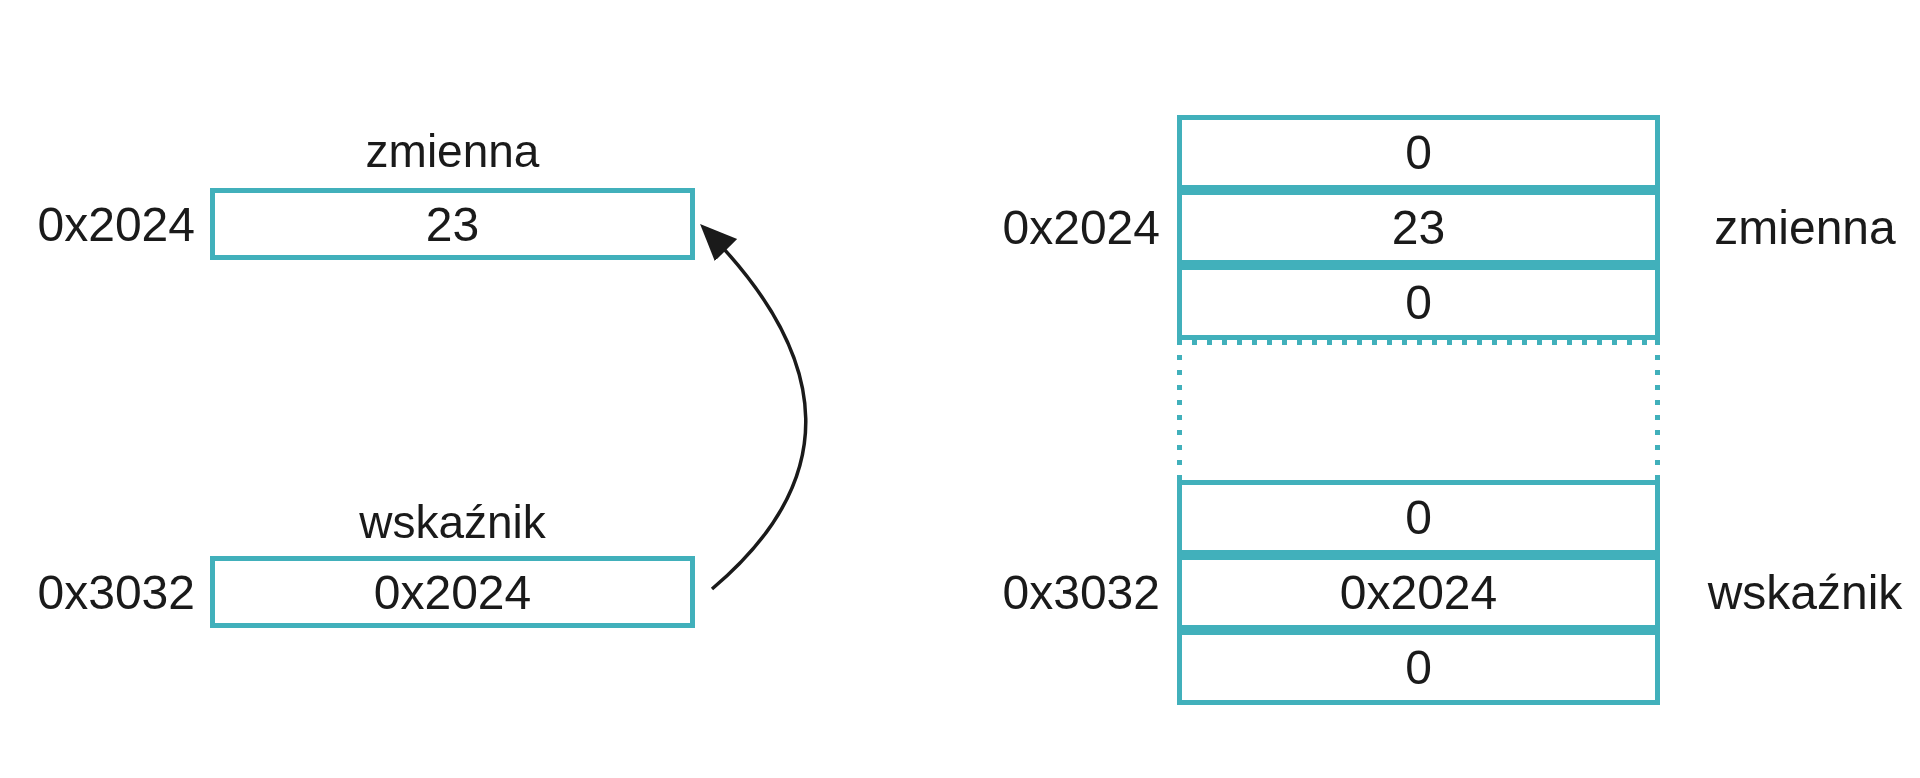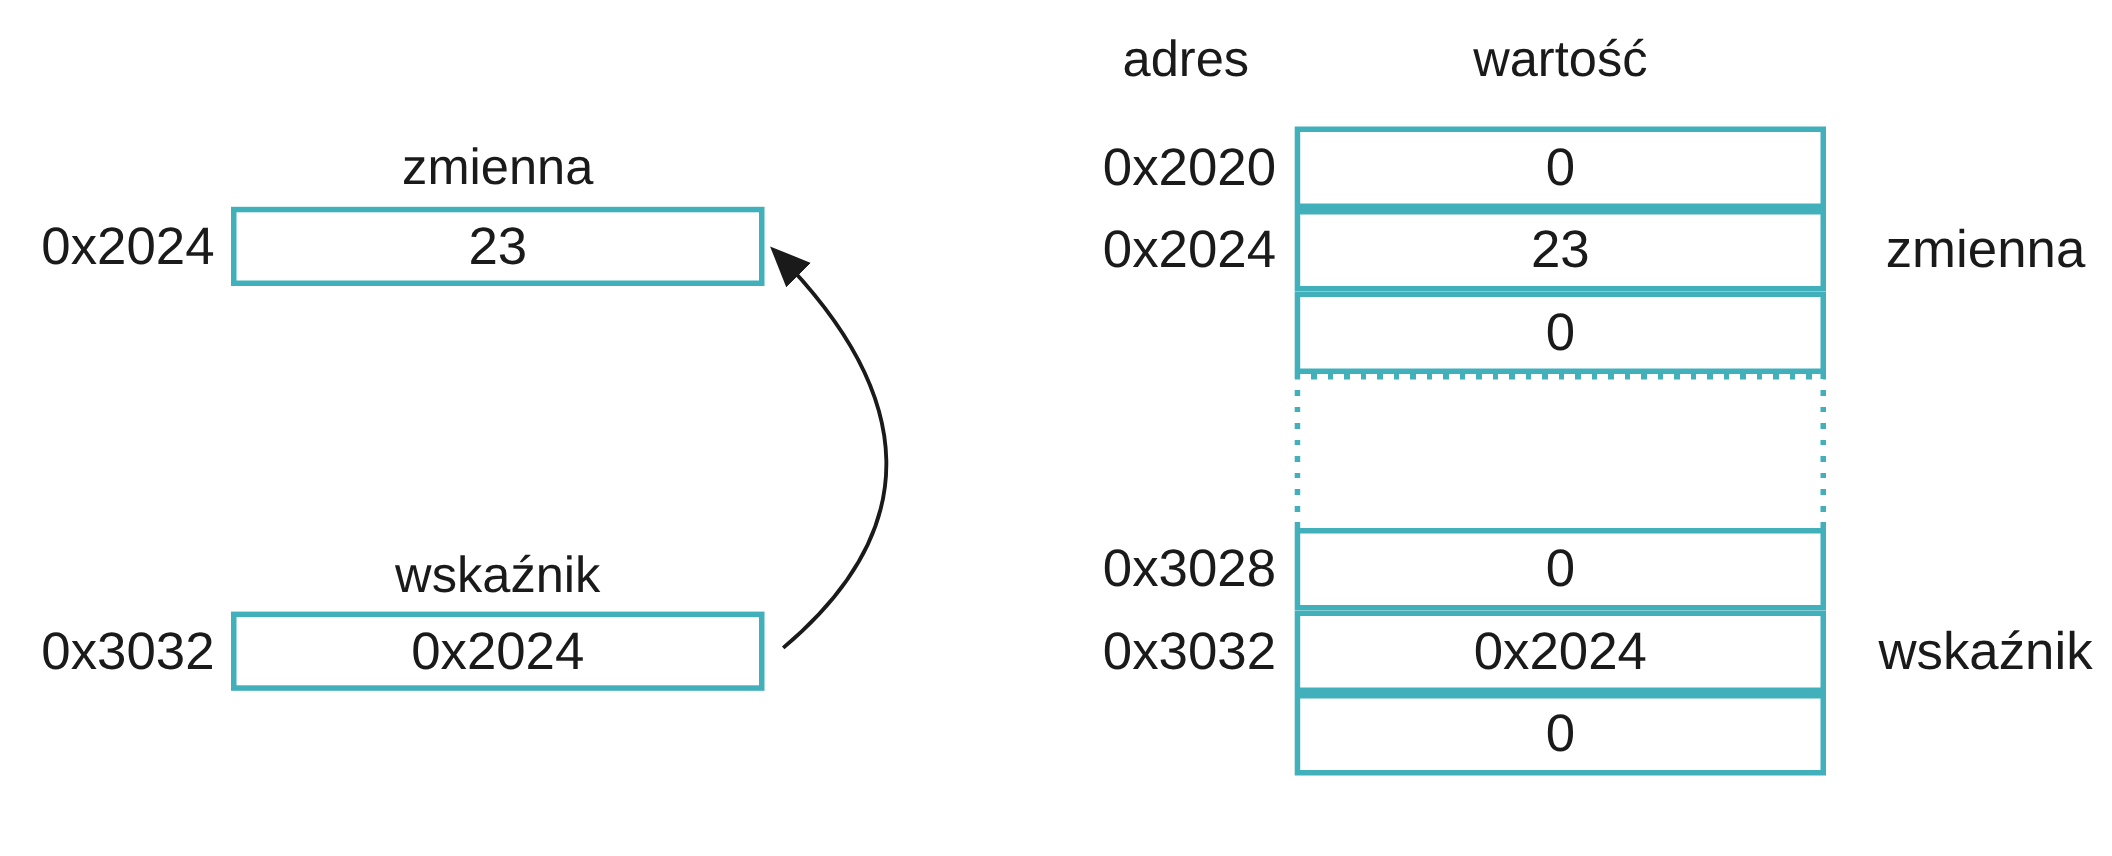--- a/index.html
+++ b/index.html
@@ -77,41 +77,37 @@
 
   <svg class="abs arrow-svg" viewBox="0 0 1920 778" aria-hidden="true">
     <defs>
       <marker id="ah" markerWidth="11" markerHeight="10" refX="8.5" refY="4.5" orient="auto">
         <path d="M0,0 L10.5,4.5 L0,9 z" fill="#1a1a1a"></path>
       </marker>
     </defs>
     <path d="M 712 589 Q 903 428 705 229" fill="none" stroke="#1a1a1a" stroke-width="3.5" marker-end="url(#ah)"></path>
   </svg>
 
-  <div class="abs caption txt" style="left:978px;top:25px;width:200px;height:56px;line-height:56px;font-size:46px;">adres</div>
-  <div class="abs caption txt" style="left:1177px;top:25px;width:483px;height:56px;line-height:56px;font-size:46px;">wartość</div>
 
-  <div class="abs addr txt" style="left:880px;top:115px;width:280px;height:75px;">0x2020</div>
   <div class="abs addr txt" style="left:880px;top:190px;width:280px;height:75px;">0x2024</div>
 
   <div class="abs" style="left:1177px;top:115px;">
     <div class="mem-cell">
       <span class="txt">0</span>
     </div>
     <div class="mem-cell">
       <span class="txt">23</span>
     </div>
     <div class="mem-cell">
       <span class="txt">0</span>
     </div>
   </div>
 
   <div class="abs dotted-gap"></div>
 
-  <div class="abs addr txt" style="left:880px;top:480px;width:280px;height:75px;">0x3028</div>
   <div class="abs addr txt" style="left:880px;top:555px;width:280px;height:75px;">0x3032</div>
 
   <div class="abs" style="left:1177px;top:480px;">
     <div class="mem-cell">
       <span class="txt">0</span>
     </div>
     <div class="mem-cell">
       <span class="txt">0x2024</span>
     </div>
     <div class="mem-cell">

